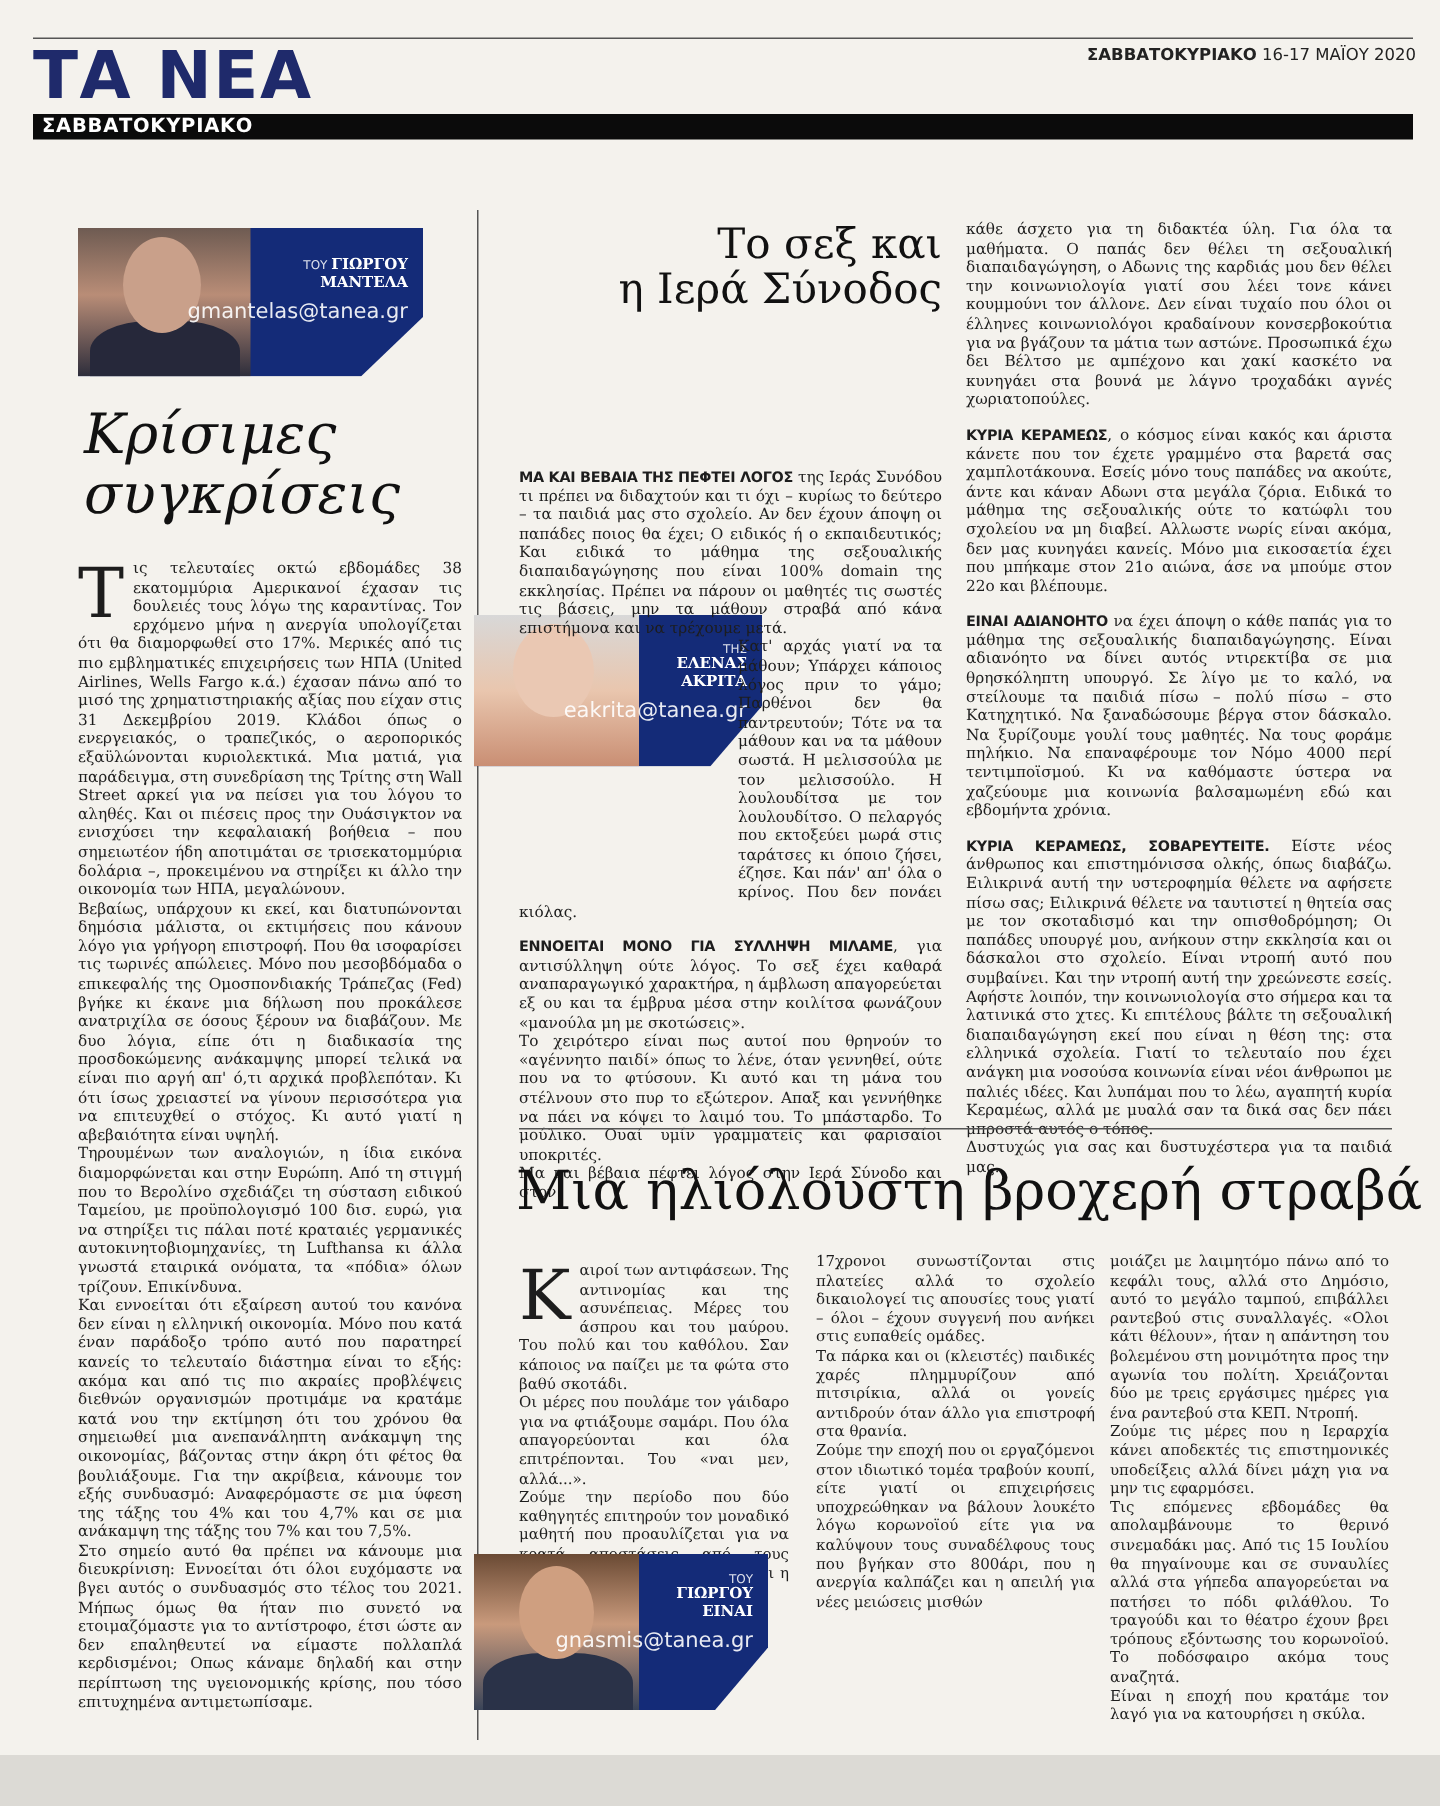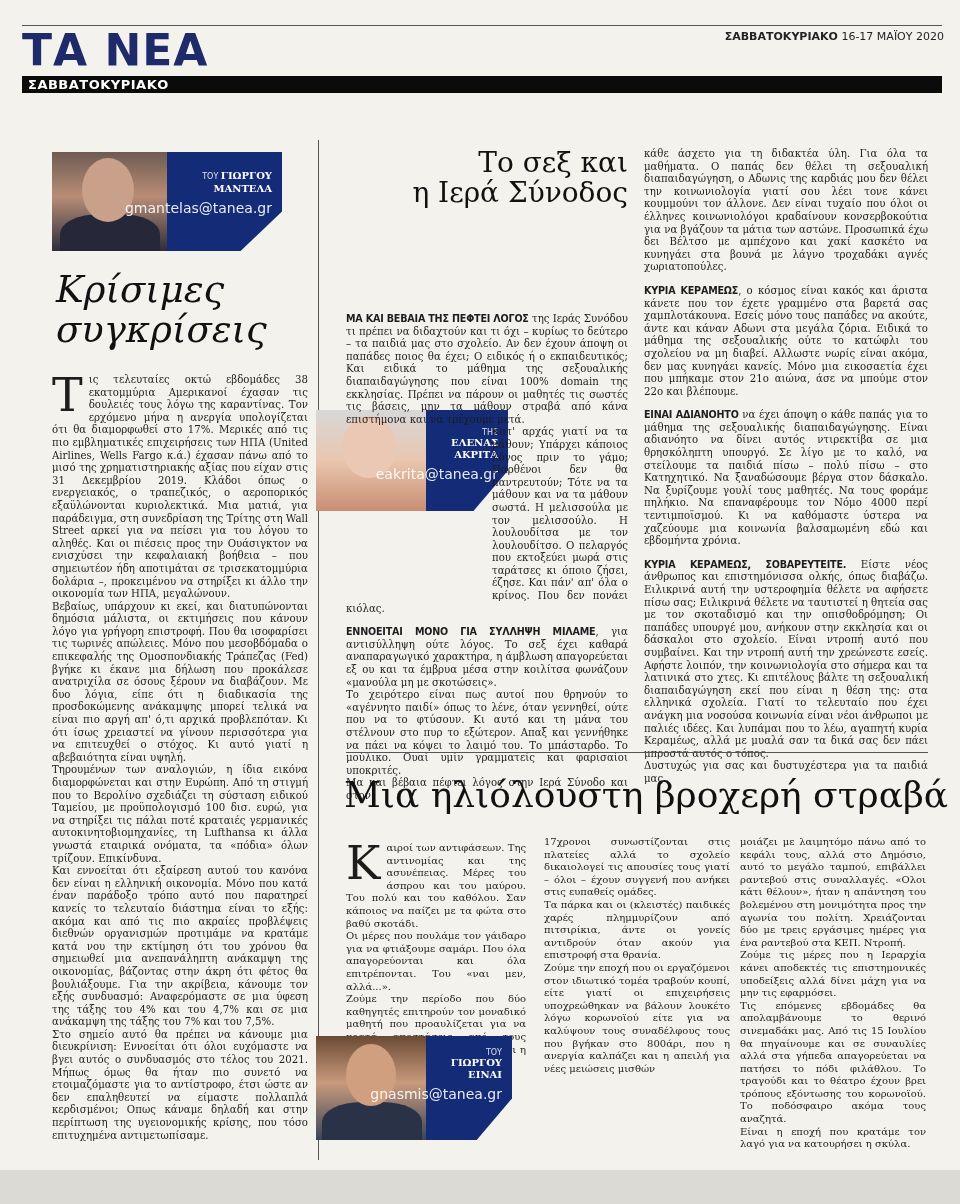--- a/index.html
+++ b/index.html
@@ -134,21 +134,21 @@
     <div class="author-meta" style="right:10px; top:12px;">
       <div class="pre">ΤΟΥ</div>
       <div class="name">ΓΙΩΡΓΟΥ</div>
       <div class="name">ΕΙΝΑΙ</div>
       <div class="email">gnasmis@tanea.gr</div>
     </div>
   </div>
 
   <div class="col" style="left:544px; top:836px; width:186px; font-size:10px;">
     <p>17χρονοι συνωστίζονται στις πλατείες αλλά το σχολείο δικαιολογεί τις απουσίες τους γιατί – όλοι – έχουν συγγενή που ανήκει στις ευπαθείς ομάδες.</p>
-    <p>Τα πάρκα και οι (κλειστές) παιδικές χαρές πλημμυρίζουν από πιτσιρίκια, άντε οι γονείς αντιδρούν όταν ακούν για επιστροφή στα θρανία.</p>
+    <p>Τα πάρκα και οι (κλειστές) παιδικές χαρές πλημμυρίζουν από πιτσιρίκια, αλλά οι γονείς αντιδρούν όταν άλλο για επιστροφή στα θρανία.</p>
     <p>Ζούμε την εποχή που οι εργαζόμενοι στον ιδιωτικό τομέα τραβούν κουπί, είτε γιατί οι επιχειρήσεις υποχρεώθηκαν να βάλουν λουκέτο λόγω κορωνοϊού είτε για να καλύψουν τους συναδέλφους τους που βγήκαν στο 800άρι, που η ανεργία καλπάζει και η απειλή για νέες μειώσεις μισθών</p>
   </div>
 
   <div class="col" style="left:740px; top:836px; width:186px; font-size:10px;">
     <p>μοιάζει με λαιμητόμο πάνω από το κεφάλι τους, αλλά στο Δημόσιο, αυτό το μεγάλο ταμπού, επιβάλλει ραντεβού στις συναλλαγές. «Ολοι κάτι θέλουν», ήταν η απάντηση του βολεμένου στη μονιμότητα προς την αγωνία του πολίτη. Χρειάζονται δύο με τρεις εργάσιμες ημέρες για ένα ραντεβού στα ΚΕΠ. Ντροπή.</p>
     <p>Ζούμε τις μέρες που η Ιεραρχία κάνει αποδεκτές τις επιστημονικές υποδείξεις αλλά δίνει μάχη για να μην τις εφαρμόσει.</p>
     <p>Τις επόμενες εβδομάδες θα απολαμβάνουμε το θερινό σινεμαδάκι μας. Από τις 15 Ιουλίου θα πηγαίνουμε και σε συναυλίες αλλά στα γήπεδα απαγορεύεται να πατήσει το πόδι φιλάθλου. Το τραγούδι και το θέατρο έχουν βρει τρόπους εξόντωσης του κορωνοϊού. Το ποδόσφαιρο ακόμα τους αναζητά.</p>
     <p>Είναι η εποχή που κρατάμε τον λαγό για να κατουρήσει η σκύλα.</p>
   </div>
 

